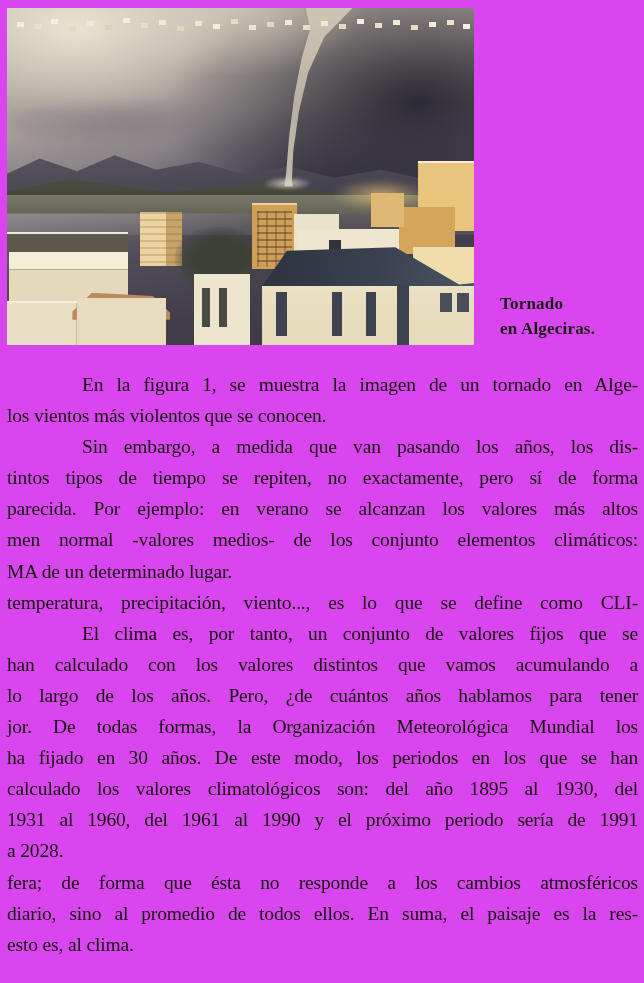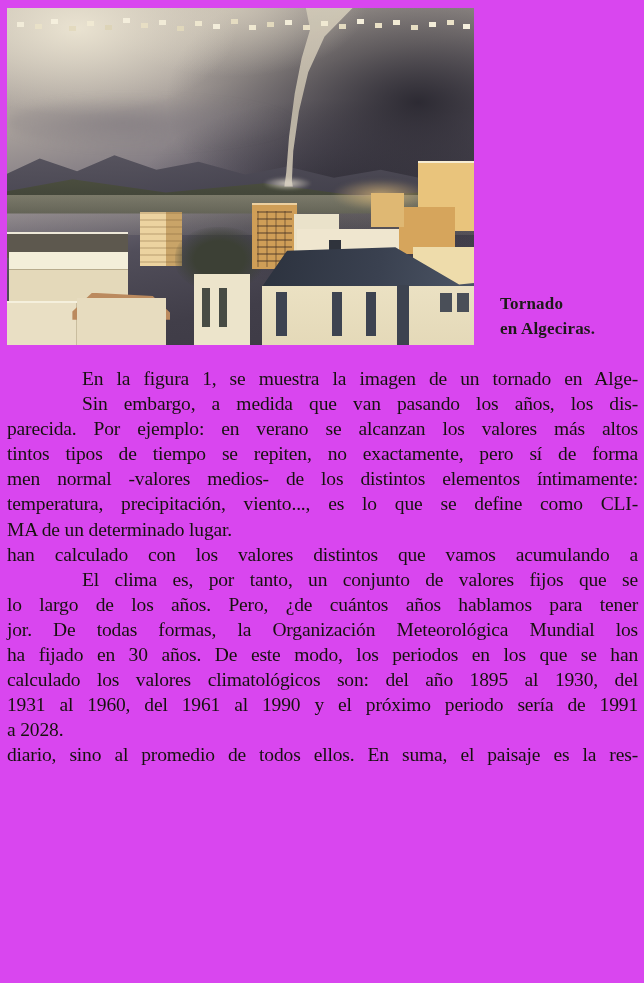--- a/index.html
+++ b/index.html
@@ -111,21 +111,21 @@
     position:absolute;left:500px;top:291px;
     font-weight:bold;font-size:17px;line-height:25px;color:#1c1a18;letter-spacing:.2px;
   }
   .caption div{white-space:nowrap;}
 
   
   .body-text{
     position:absolute;left:7px;top:366px;width:631px;
     font-size:19.5px;line-height:25.1px;color:#16120e;letter-spacing:-0.15px;
   }
-  .body-text .line{text-align:justify;text-align-last:justify;}
+  .body-text .line{text-align:justify;text-align-last:justify;margin-top:6px;}
   .body-text .line.last{text-align-last:left;}
   .body-text .line.first{text-indent:75px;}
 </style>
 </head>
 <body>
 
 <div class="page">
 
   <div class="photo">
     <div class="sky"></div>
@@ -168,30 +168,33 @@
     </div>
   </div>
 
   <div class="caption">
     <div>Tornado</div>
     <div>en Algeciras.</div>
   </div>
 
   <div class="body-text">
       <div class="line first">En la figura 1, se muestra la imagen de un tornado en Alge-</div>
+      <div class="line last">los vientos más violentos que se conocen.</div>
       <div class="line first">Sin embargo, a medida que van pasando los años, los dis-</div>
+      <div class="line">tintos tipos de tiempo se repiten, no exactamente, pero sí de forma</div>
       <div class="line">parecida. Por ejemplo: en verano se alcanzan los valores más altos</div>
-      <div class="line">tintos tipos de tiempo se repiten, no exactamente, pero sí de forma</div>
-      <div class="line">men normal -valores medios-  de los distintos elementos íntimamente:</div>
+      <div class="line">men normal -valores medios-  de los conjunto elementos climáticos:</div>
+      <div class="line last">MA de un determinado lugar.</div>
       <div class="line">temperatura, precipitación, viento..., es lo que se define como CLI-</div>
-      <div class="line last">MA de un determinado lugar.</div>
+      <div class="line first">El clima es, por tanto, un conjunto de valores fijos que se</div>
       <div class="line">han calculado con los valores distintos que vamos acumulando a</div>
-      <div class="line first">El clima es, por tanto, un conjunto de valores fijos que se</div>
       <div class="line">lo largo de los años. Pero, ¿de cuántos años hablamos para tener</div>
       <div class="line">jor. De todas formas, la Organización Meteorológica Mundial los</div>
       <div class="line">ha fijado en 30 años. De este modo, los periodos en los que se han</div>
       <div class="line">calculado los valores climatológicos son: del año 1895 al 1930, del</div>
       <div class="line">1931 al 1960, del 1961 al 1990 y el próximo periodo  sería de 1991</div>
       <div class="line last">a 2028.</div>
+      <div class="line">fera; de forma que ésta no responde a los cambios atmosféricos</div>
       <div class="line">diario, sino al promedio de todos ellos. En suma, el paisaje es la res-</div>
+      <div class="line last">esto es, al clima.</div>
     </div>
 
 </div>
 
 </body></html>

